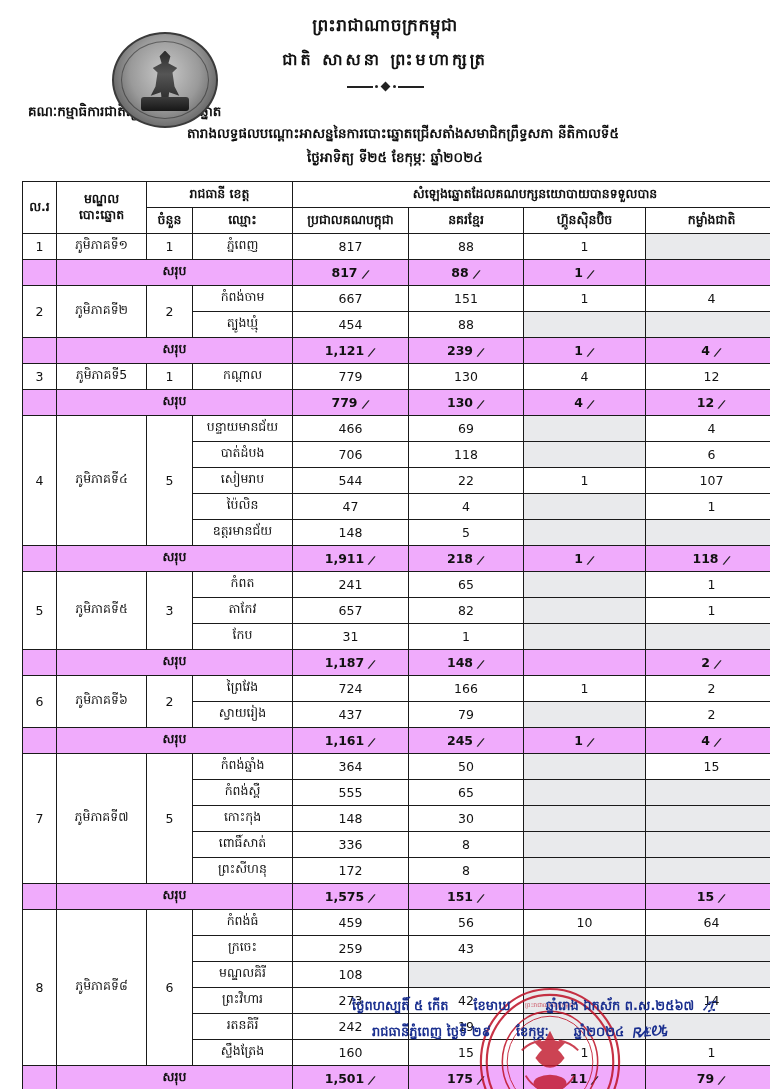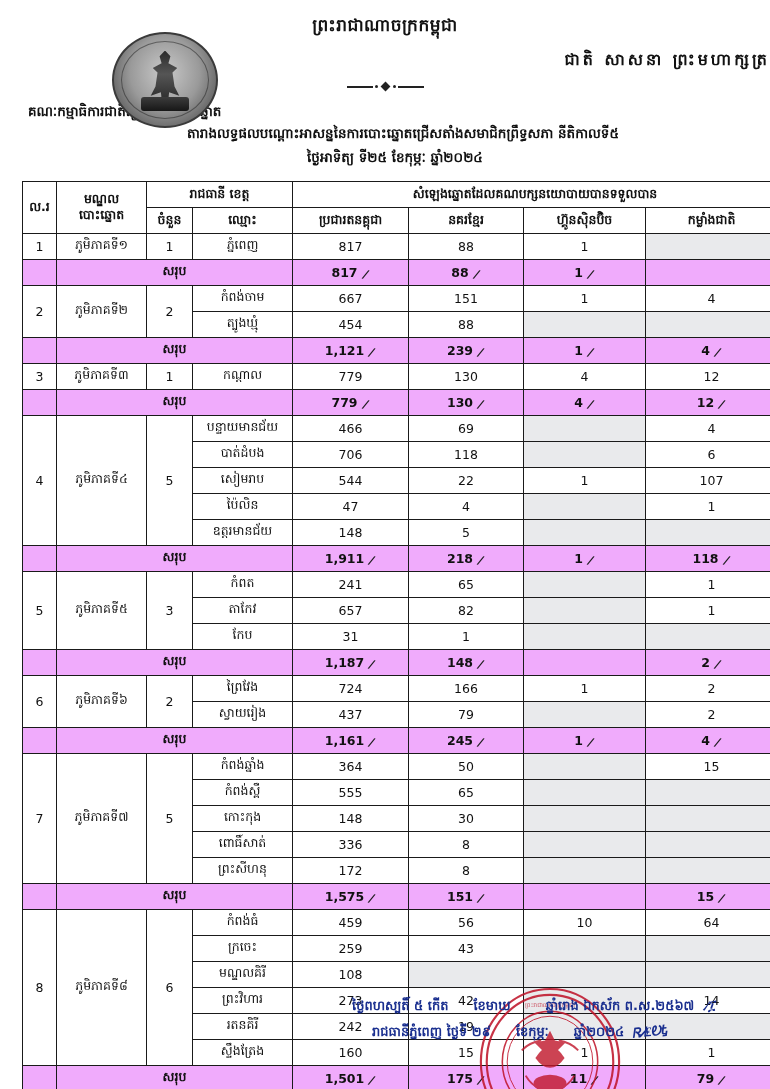--- a/index.html
+++ b/index.html
@@ -17,21 +17,21 @@
   
   .header { position: relative; padding-top: 14px; }
   .kingdom-title {
     text-align: center;
     font-size: 17px;
     font-weight: 700;
     letter-spacing: .5px;
     line-height: 1.35;
   }
   .motto {
-    text-align: right;
+    text-align: center;
     font-size: 16px;
     font-weight: 700;
     margin-top: 12px;
     letter-spacing: 3px;
   }
   .divider-orn {
     text-align: center;
     margin-top: 7px;
     font-size: 11px;
     letter-spacing: 1px;
@@ -222,21 +222,21 @@
           <div>មណ្ឌល</div>
           <div>បោះឆ្នោត</div>
         </th>
         <th colspan="2">រាជធានី ខេត្ត</th>
         <th colspan="4">សំឡេងឆ្នោតដែលគណបក្សនយោបាយបានទទួលបាន</th>
 
       </tr>
       <tr>
         <th>ចំនួន</th>
         <th>ឈ្មោះ</th>
-        <th>ប្រជារតនគ្ពុជា</th>
+        <th>ប្រជាលគណបក្ពុជា</th>
         <th>នគរខ្មែរ</th>
         <th>ហ៊្គូនស៊ិនប៊ិច</th>
         <th>កម្លាំងជាតិ</th>
       </tr>
     </thead>
     <tbody id="tbody">
         <tr class="data-row">
           <td rowspan="1">1</td>
           <td rowspan="1">ភូមិភាគទី១</td>
           <td rowspan="1">1</td>
@@ -274,21 +274,21 @@
         <tr class="sum-row">
           <td></td>
           <td colspan="3" class="sum-label">សរុប</td>
           <td><span class="cellval">1,121</span><span class="tick">⁄</span></td>
           <td><span class="cellval">239</span><span class="tick">⁄</span></td>
           <td><span class="cellval">1</span><span class="tick">⁄</span></td>
           <td><span class="cellval">4</span><span class="tick">⁄</span></td>
         </tr>
         <tr class="data-row">
           <td rowspan="1">3</td>
-          <td rowspan="1">ភូមិភាគទី៣</td>
+          <td rowspan="1">ភូមិភាគទី5</td>
           <td rowspan="1">1</td>
           <td class="prov-name">កណ្ដាល</td>
           <td class="">779</td>
           <td class="">130</td>
           <td class="">4</td>
           <td class="">12</td>
         </tr>
         <tr class="sum-row">
           <td></td>
           <td colspan="3" class="sum-label">សរុប</td>

